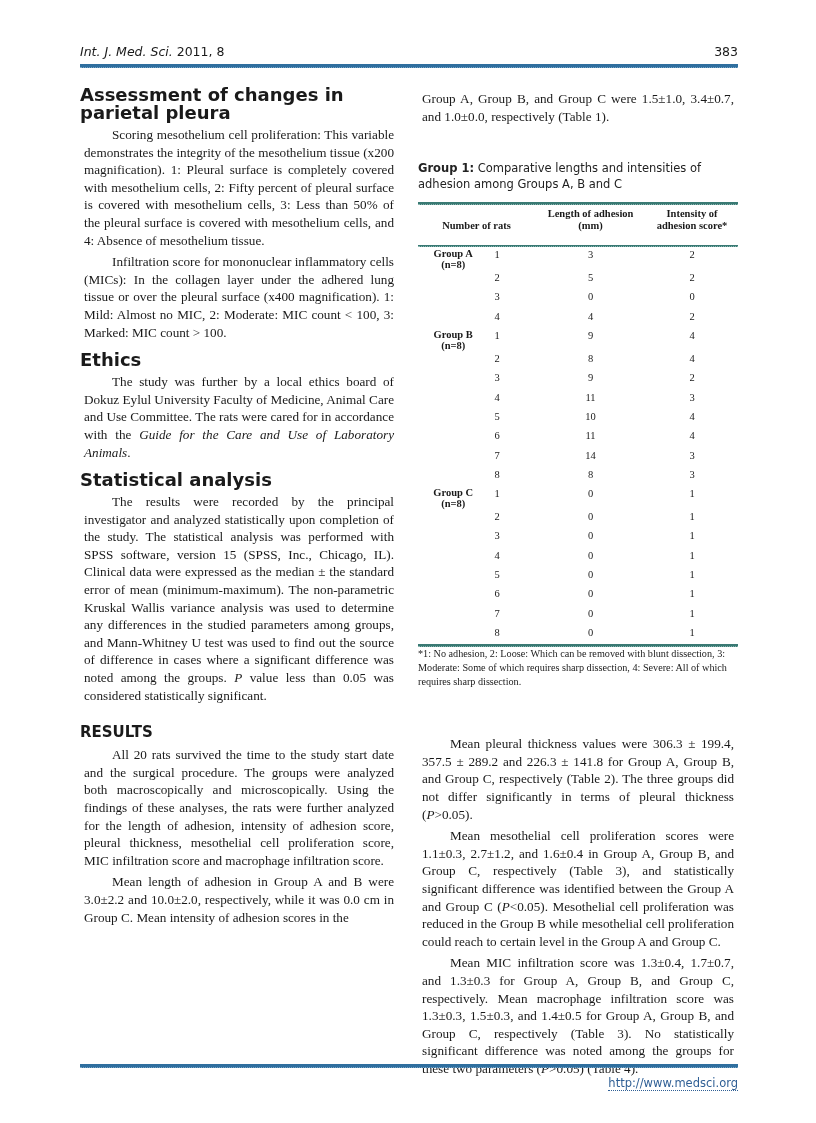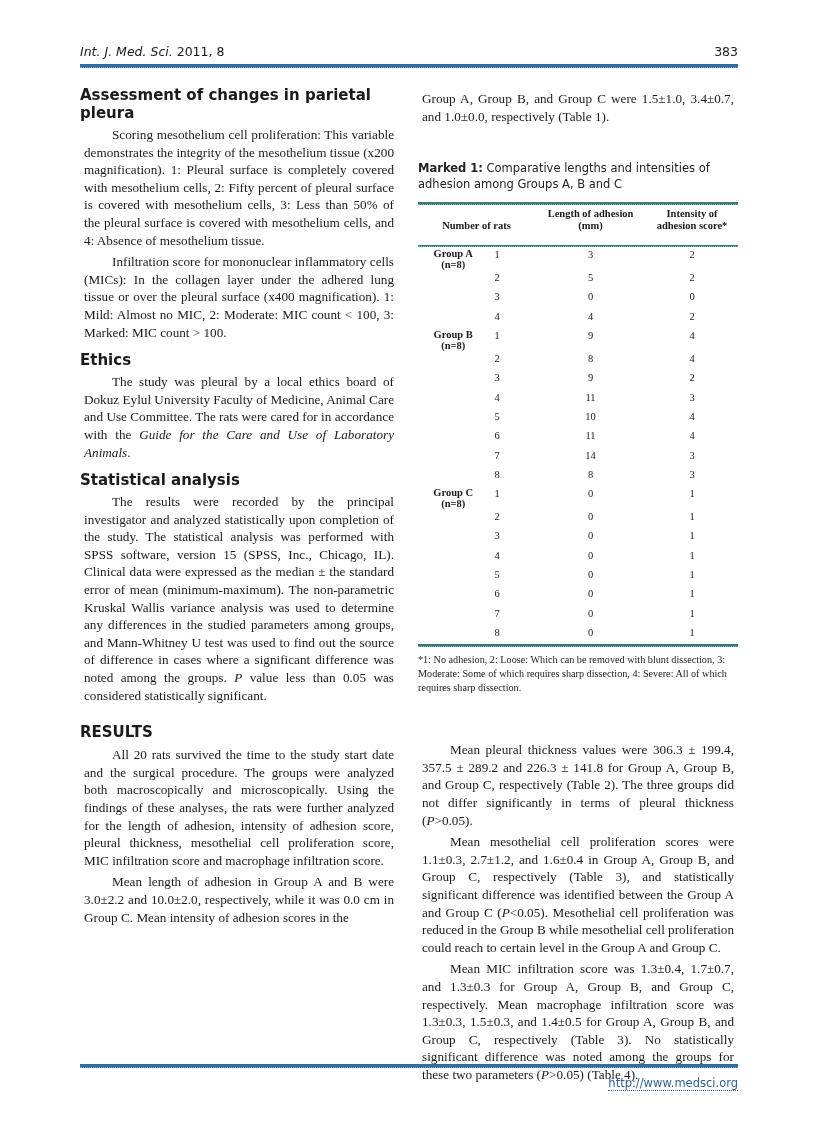--- a/index.html
+++ b/index.html
@@ -12,66 +12,66 @@
   .running-head .journal span.plain { font-style: normal; }
   .running-head .pageno { position: absolute; right: 0; top: 0; }
   .rule-top { position: absolute; left: 80px; top: 64px; width: 658px; height: 3px; background: #2f6f9f; border-bottom: 1px dotted #7aa6c6; }
   .rule-bottom { position: absolute; left: 80px; top: 1064px; width: 658px; height: 3px; background: #2f6f9f; border-bottom: 1px dotted #7aa6c6; }
   .footer-link { position: absolute; right: 78px; top: 1076px; font-size: 11.5px; color: #2f5f95; text-decoration: none; border-bottom: 1px dotted #2f5f95; }
 
   .col { position: absolute; top: 86px; font-size: 13.2px; line-height: 17.6px; text-align: justify; }
   .col-left { left: 80px; width: 318px; }
   .col-right { left: 418px; width: 320px; }
 
-  h3.sec { font-family: "DejaVu Sans", "Liberation Sans", sans-serif; font-weight: bold; font-size: 15px; margin: 0 0 2px 0; line-height: 18px; text-align: left; }
+  h3.sec { font-family: "DejaVu Sans", "Liberation Sans", sans-serif; font-weight: bold; font-size: 18px; margin: 0 0 2px 0; line-height: 18px; text-align: left; }
   h2.sec-big { font-family: "DejaVu Sans", "Liberation Sans", sans-serif; font-weight: bold; font-size: 15px; margin: 8px 0 2px 0; line-height: 20px; }
   p.para { margin: 4px; text-indent: 28px; }
   .gap { height: 6px; }
 
   .tbl-caption { font-family: "DejaVu Sans", "Liberation Sans", sans-serif; font-size: 11.5px; line-height: 15.5px; margin-top: 36px; text-align: left; color: #222; }
   .tbl-caption b { font-weight: bold; }
   .tbl-wrap { margin-top: 10px; }
   .rule-teal { height: 2px; background: #3a7a74; border-bottom: 1px dotted #89b5af; }
   table.data { width: 100%; border-collapse: collapse; font-size: 10.5px; line-height: 12px; }
   table.data th { font-weight: bold; text-align: center; padding: 3px 2px 13px; vertical-align: bottom; }
   table.data td { text-align: center; padding: 0 2px; height: 17.3px; vertical-align: top; padding-top: 2px; }
   table.data td.grp { font-weight: bold; width: 68px; line-height: 10.5px; }
   table.data td.rat { width: 40px; text-align: left; padding-left: 6px; }
   .grp .n { font-weight: bold; display: block; }
-  .tbl-note { font-size: 10.2px; line-height: 14px; margin-top: 6px; text-align: left; }
+  .tbl-note { font-size: 10.2px; line-height: 14px; text-align: left; }
 </style>
 </head>
 <body>
 
 <div class="running-head sans">
   <div class="journal"><span>Int. J. Med. Sci.</span><span class="plain"> 2011, 8</span></div>
   <div class="pageno">383</div>
 </div>
 <div class="rule-top"></div>
 
 <div class="col col-left serif">
   <h3 class="sec">Assessment of changes in parietal pleura</h3>
   <p class="para">Scoring mesothelium cell proliferation: This variable demonstrates the integrity of the mesothelium tissue (x200 magnification). 1: Pleural surface is completely covered with mesothelium cells, 2: Fifty percent of pleural surface is covered with mesothelium cells, 3: Less than 50% of the pleural surface is covered with mesothelium cells, and 4: Absence of mesothelium tissue.</p>
   <p class="para">Infiltration score for mononuclear inflammatory cells (MICs): In the collagen layer under the adhered lung tissue or over the pleural surface (x400 magnification). 1: Mild: Almost no MIC, 2: Moderate: MIC count &lt; 100, 3: Marked: MIC count &gt; 100.</p>
   <div class="gap"></div>
   <h3 class="sec">Ethics</h3>
-  <p class="para"><span>The study was pleural by a local ethics board of Dokuz Eylul University Faculty of Medicine, Animal Care and Use Committee. The rats were cared for in accordance with the </span><i>Guide for the Care and Use of Laboratory Animals</i><span>.</span></p>
+  <p class="para"><span>The study was further by a local ethics board of Dokuz Eylul University Faculty of Medicine, Animal Care and Use Committee. The rats were cared for in accordance with the </span><i>Guide for the Care and Use of Laboratory Animals</i><span>.</span></p>
   <div class="gap"></div>
   <h3 class="sec">Statistical analysis</h3>
   <p class="para"><span>The results were recorded by the principal investigator and analyzed statistically upon completion of the study. The statistical analysis was performed with SPSS software, version 15 (SPSS, Inc., Chicago, IL). Clinical data were expressed as the median ± the standard error of mean (minimum-maximum). The non-parametric Kruskal Wallis variance analysis was used to determine any differences in the studied parameters among groups, and Mann-Whitney U test was used to find out the source of difference in cases where a significant difference was noted among the groups. </span><i>P</i><span> value less than 0.05 was considered statistically significant.</span></p>
   <div class="gap"></div>
   <h2 class="sec-big">RESULTS</h2>
   <p class="para">All 20 rats survived the time to the study start date and the surgical procedure. The groups were analyzed both macroscopically and microscopically. Using the findings of these analyses, the rats were further analyzed for the length of adhesion, intensity of adhesion score, pleural thickness, mesothelial cell proliferation score, MIC infiltration score and macrophage infiltration score.</p>
   <p class="para">Mean length of adhesion in Group A and B were 3.0±2.2 and 10.0±2.0, respectively, while it was 0.0 cm in Group C. Mean intensity of adhesion scores in the</p>
 </div>
 
 <div class="col col-right serif">
   <p class="para" style="text-indent:0">Group A, Group B, and Group C were 1.5±1.0, 3.4±0.7, and 1.0±0.0, respectively (Table 1).</p>
 
-  <div class="tbl-caption"><b>Marked 1:</b><span> Comparative lengths and intensities of adhesion among Groups A, B and C</span></div>
+  <div class="tbl-caption"><b>Group 1:</b><span> Comparative lengths and intensities of adhesion among Groups A, B and C</span></div>
 
   <div class="tbl-wrap">
     <div class="rule-teal"></div>
     <table class="data serif">
       <thead>
         <tr>
           <th colspan="2">Number of rats</th>
           <th style="width:110px">Length of adhesion (mm)</th>
           <th style="width:90px">Intensity of adhesion score*</th>
         </tr>

